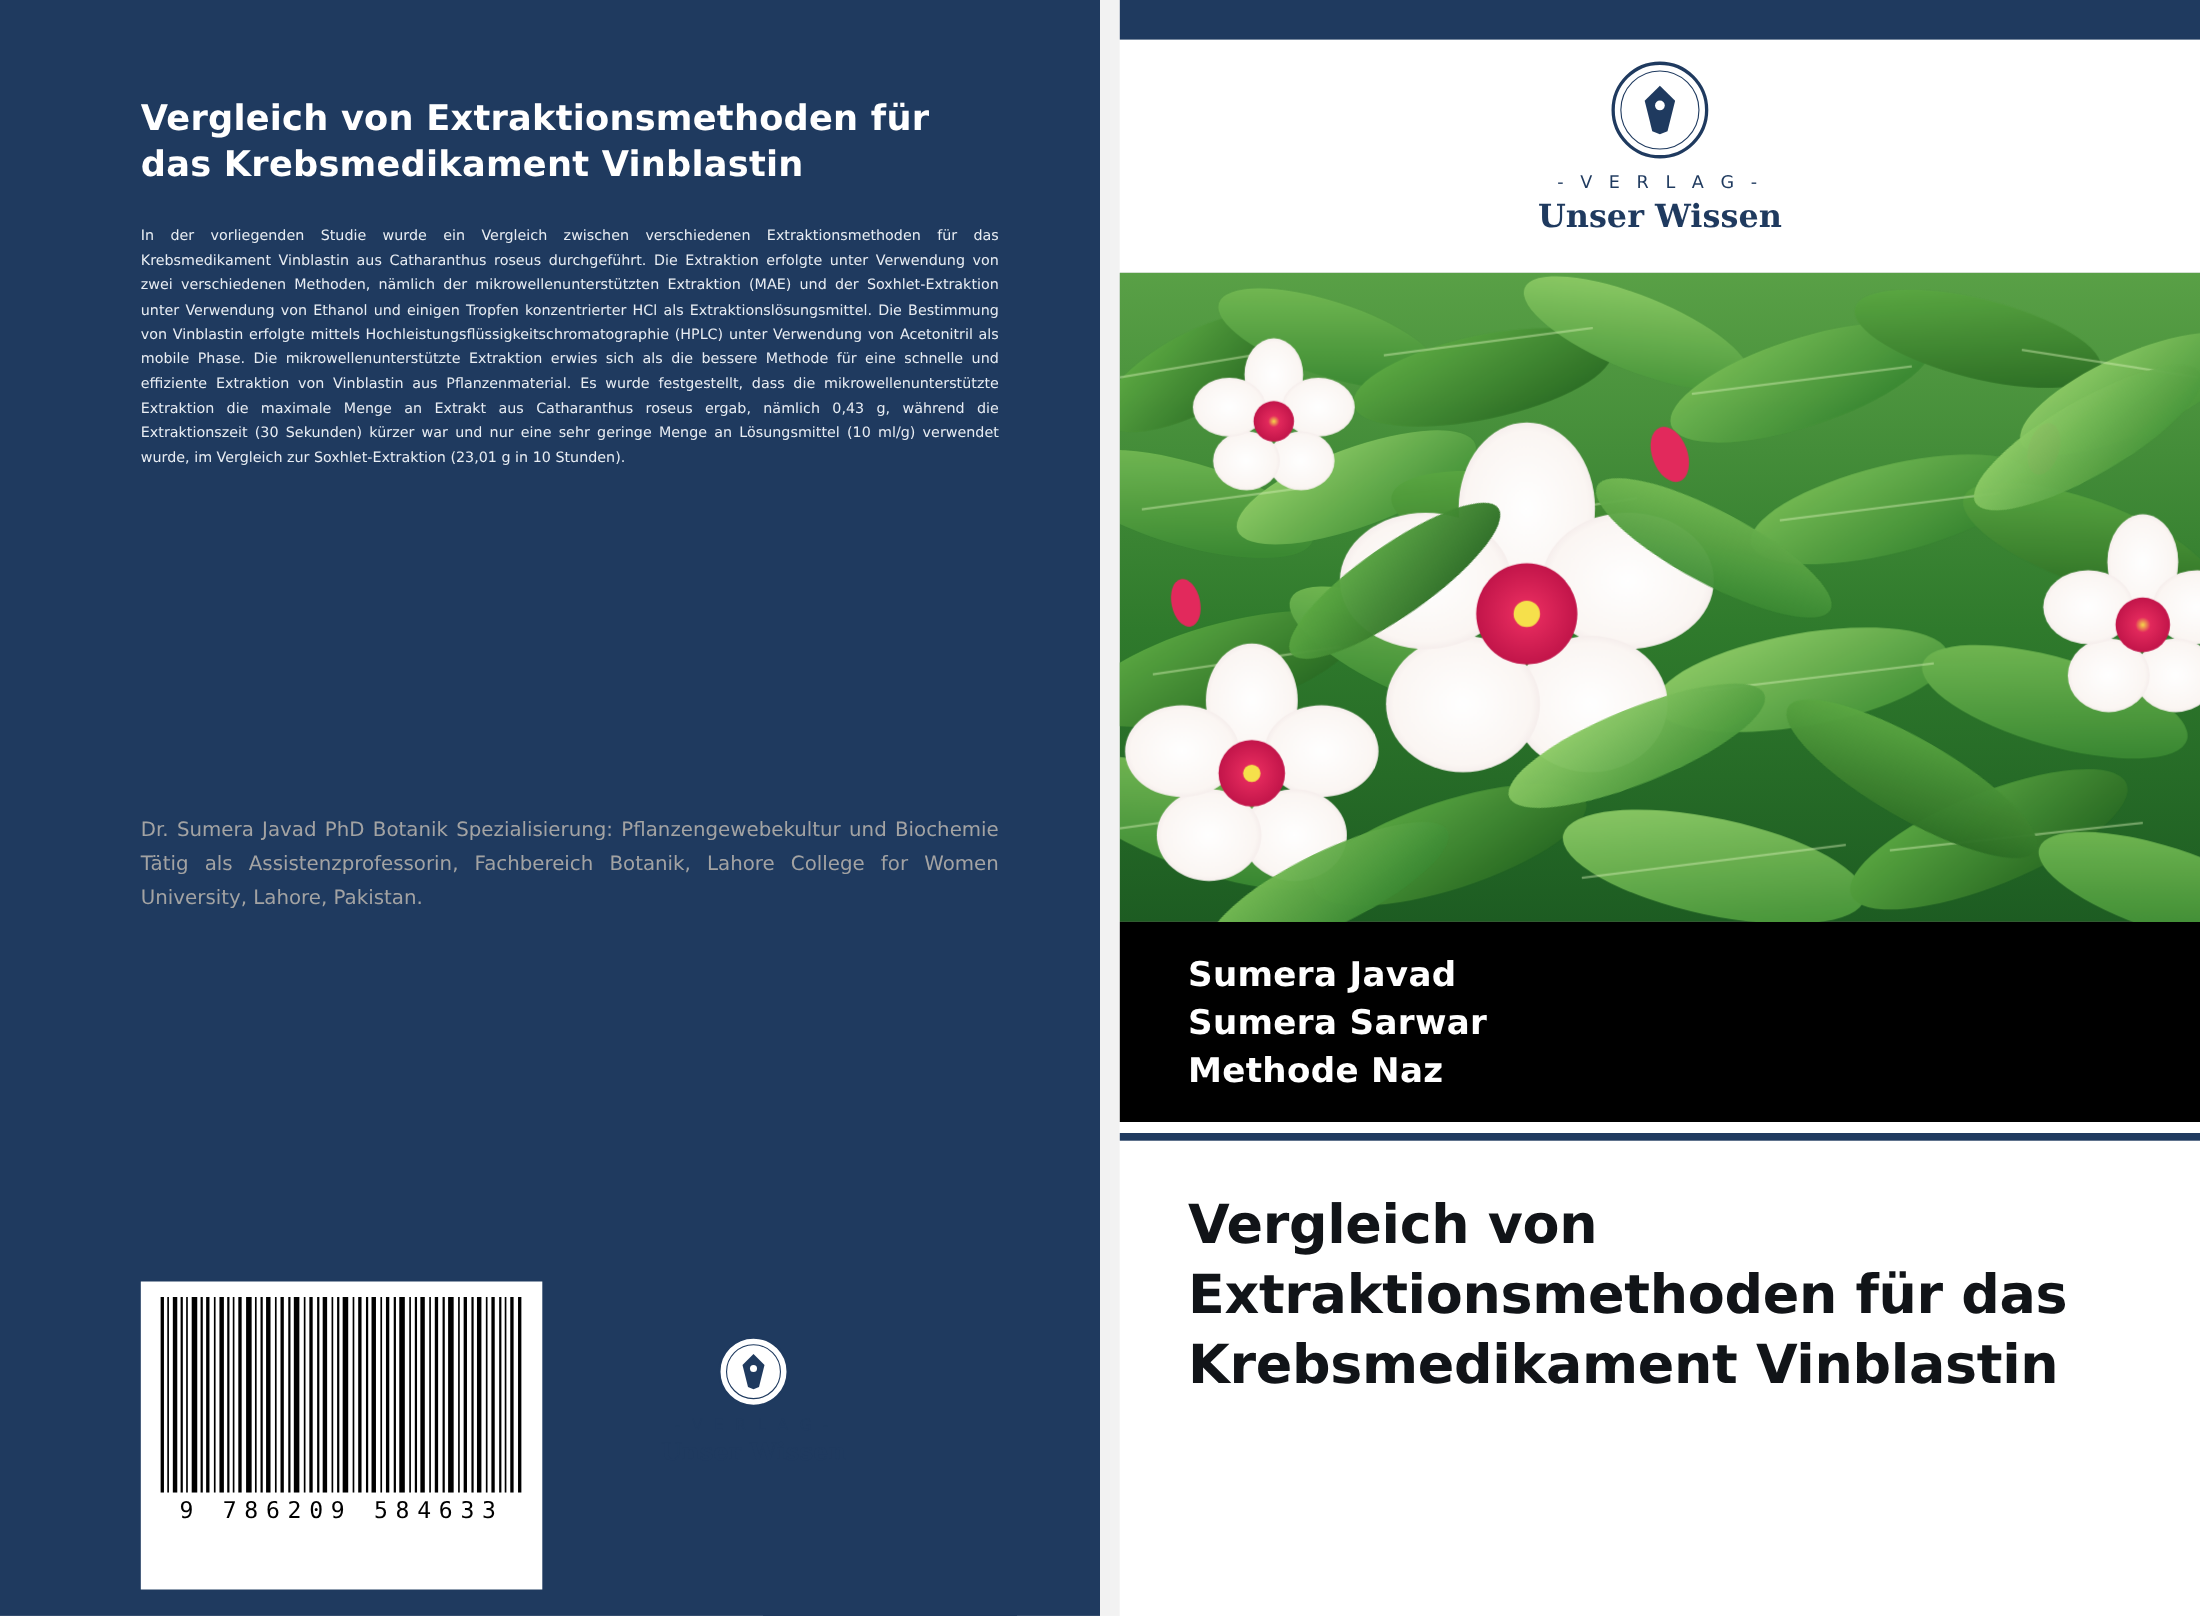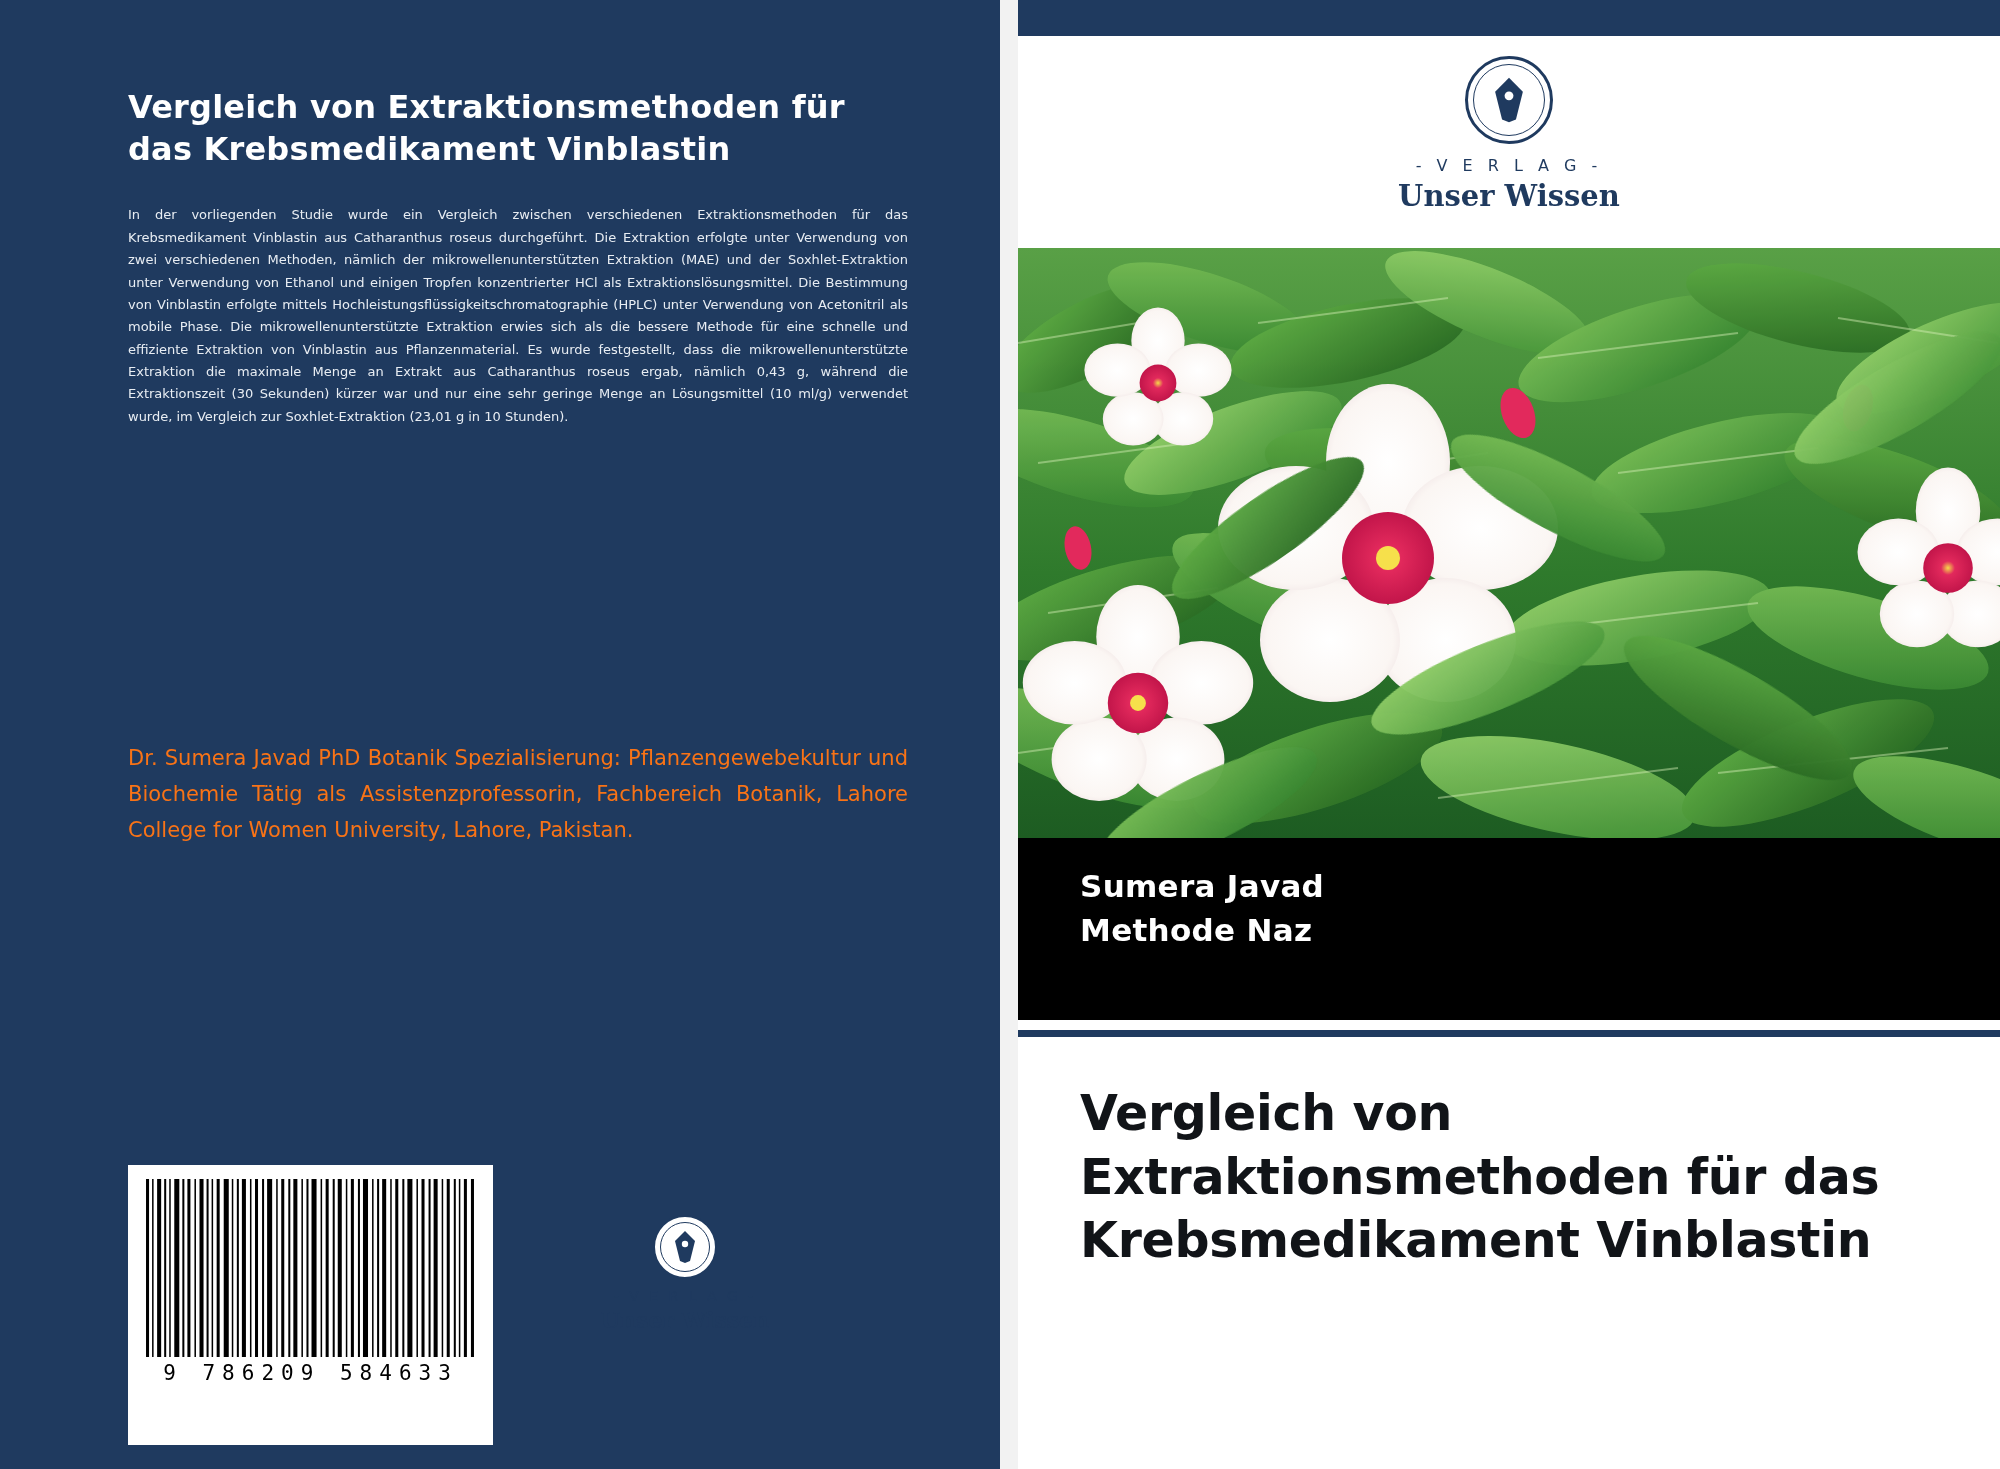--- a/index.html
+++ b/index.html
@@ -50,22 +50,22 @@
     font-size: 13px;
     line-height: 1.72;
     text-align: justify;
     margin: 0;
   }
   .back-author-bio {
     position: absolute;
     left: 128px;
     top: 740px;
     width: 780px;
-    color: #f97316;
-    font-size: 21px;
+    color: #a3a3a3;
+    font-size: 18px;
     line-height: 1.72;
     text-align: justify;
   }
 
   
   .barcode-box {
     position: absolute;
     left: 128px;
     top: 1165px;
     width: 365px;
@@ -475,20 +475,21 @@
           <ellipse cx="470" cy="430" rx="125" ry="34" fill="url(#lf3)" transform="rotate(-22 470 430)"></ellipse>
           <ellipse cx="720" cy="460" rx="130" ry="36" fill="url(#lf2)" transform="rotate(30 720 460)"></ellipse>
           <ellipse cx="190" cy="560" rx="120" ry="34" fill="url(#lf1)" transform="rotate(-26 190 560)"></ellipse>
           <ellipse cx="880" cy="150" rx="118" ry="34" fill="url(#lf3)" transform="rotate(-30 880 150)"></ellipse>
         </g>
       </svg>
     </div>
 
     <div class="authors-band">
       <div class="author-name">Sumera Javad</div>
+      <div class="author-name">Sumera Sarwar</div>
       <div class="author-name">Methode Naz</div>
     </div>
 
     <div class="band-divider"></div>
     <div class="band-rule"></div>
 
     <div class="front-title">Vergleich von Extraktionsmethoden für das Krebsmedikament Vinblastin</div>
   </div>
 
 </div>

